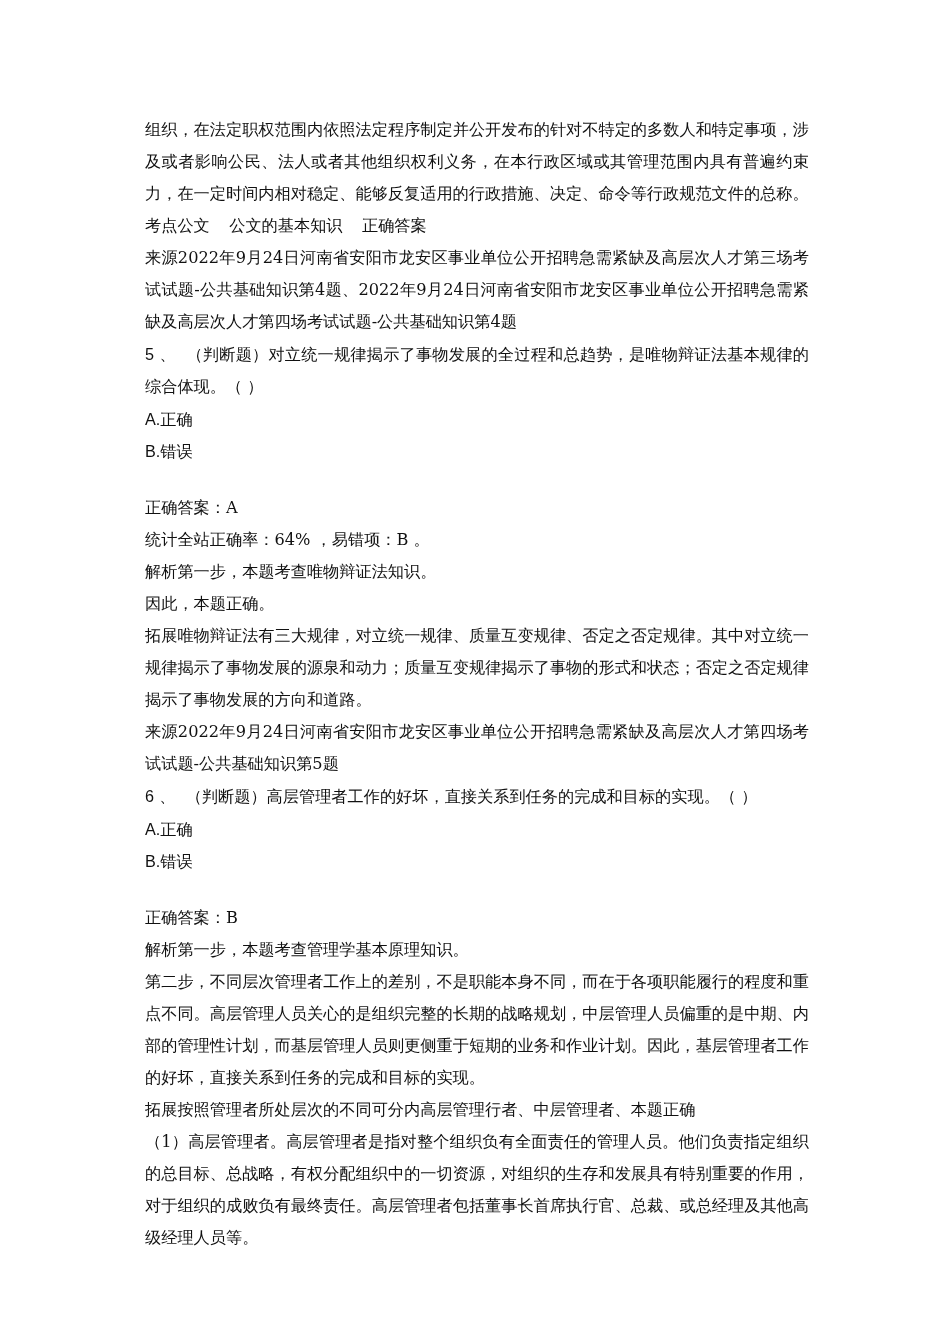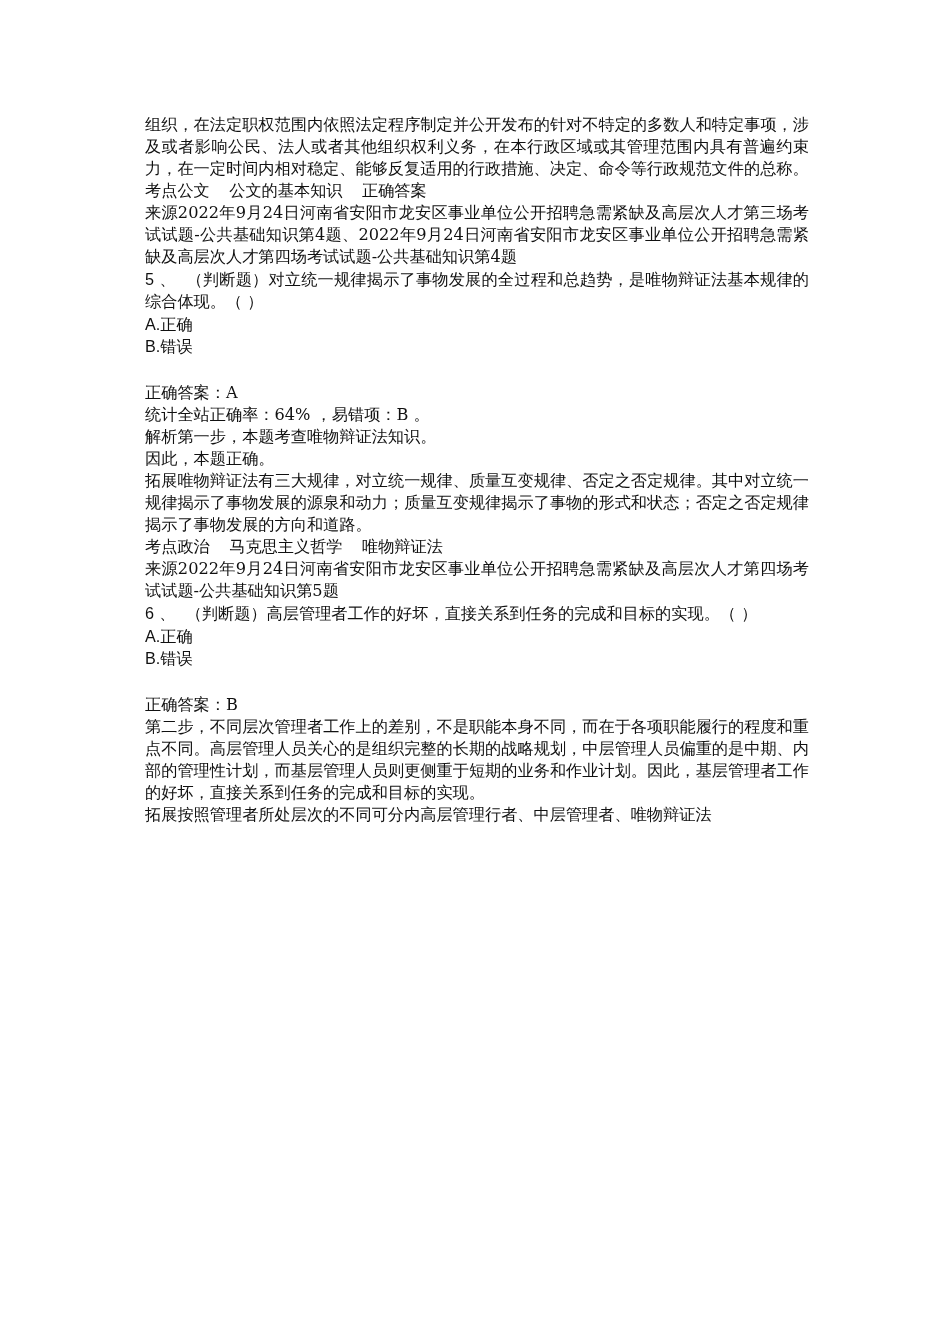--- a/index.html
+++ b/index.html
@@ -13,21 +13,21 @@
     position: relative;
     overflow: hidden;
   }
   .page {
     position: absolute;
     left: 145px;
     top: 114px;
     width: 664px;
     font-family: "DejaVu Serif", "Liberation Serif", serif;
     font-size: 16.2px;
-    line-height: 22px;
+    line-height: 32px;
     color: #111111;
     text-align: justify;
     text-justify: inter-character;
   }
   .page p {
     margin: 0;
     padding: 0;
   }
   .blank {
     height: 24.9px;
@@ -54,27 +54,28 @@
   <div>
     <p><span class="sans">5</span> <span>、</span>&nbsp;&nbsp;<span>（判断题）</span><span>对立统一规律揭示了事物发展的全过程和总趋势，是唯物辩证法基本规律的综合体现。（ ）</span></p>
     <p class="sans">A.正确</p>
     <p class="sans">B.错误</p>
     <div class="blank"></div>
     <p>正确答案：A</p>
     <p>统计全站正确率：64% ，易错项：B 。</p>
     <p>解析第一步，本题考查唯物辩证法知识。</p>
     <p>因此，本题正确。</p>
     <p>拓展唯物辩证法有三大规律，对立统一规律、质量互变规律、否定之否定规律。其中对立统一规律揭示了事物发展的源泉和动力；质量互变规律揭示了事物的形式和状态；否定之否定规律揭示了事物发展的方向和道路。</p>
-    <p><span>考点</span><span>政治</span><span class="gap"></span><span>马克思主义哲学</span><span class="gap"></span><span>唯物辩证法</span></p>
     <p>来源2022年9月24日河南省安阳市龙安区事业单位公开招聘急需紧缺及高层次人才第四场考试试题-公共基础知识第5题</p>
   </div>
 
   <div>
     <p><span class="sans">6</span> <span>、</span>&nbsp;&nbsp;<span>（判断题）</span><span>高层管理者工作的好坏，直接关系到任务的完成和目标的实现。（ ）</span></p>
     <p class="sans">A.正确</p>
     <p class="sans">B.错误</p>
     <div class="blank"></div>
     <p>正确答案：B</p>
+    <p>解析第一步，本题考查管理学基本原理知识。</p>
     <p>第二步，不同层次管理者工作上的差别，不是职能本身不同，而在于各项职能履行的程度和重点不同。高层管理人员关心的是组织完整的长期的战略规划，中层管理人员偏重的是中期、内部的管理性计划，而基层管理人员则更侧重于短期的业务和作业计划。因此，基层管理者工作的好坏，直接关系到任务的完成和目标的实现。</p>
-    <p>拓展按照管理者所处层次的不同可分内高层管理行者、中层管理者、唯物辩证法</p>
+    <p>拓展按照管理者所处层次的不同可分内高层管理行者、中层管理者、本题正确</p>
+    <p>（1）高层管理者。高层管理者是指对整个组织负有全面责任的管理人员。他们负责指定组织的总目标、总战略，有权分配组织中的一切资源，对组织的生存和发展具有特别重要的作用，对于组织的成败负有最终责任。高层管理者包括董事长首席执行官、总裁、或总经理及其他高级经理人员等。</p>
   </div>
 
 </div>
 
 </body></html>

